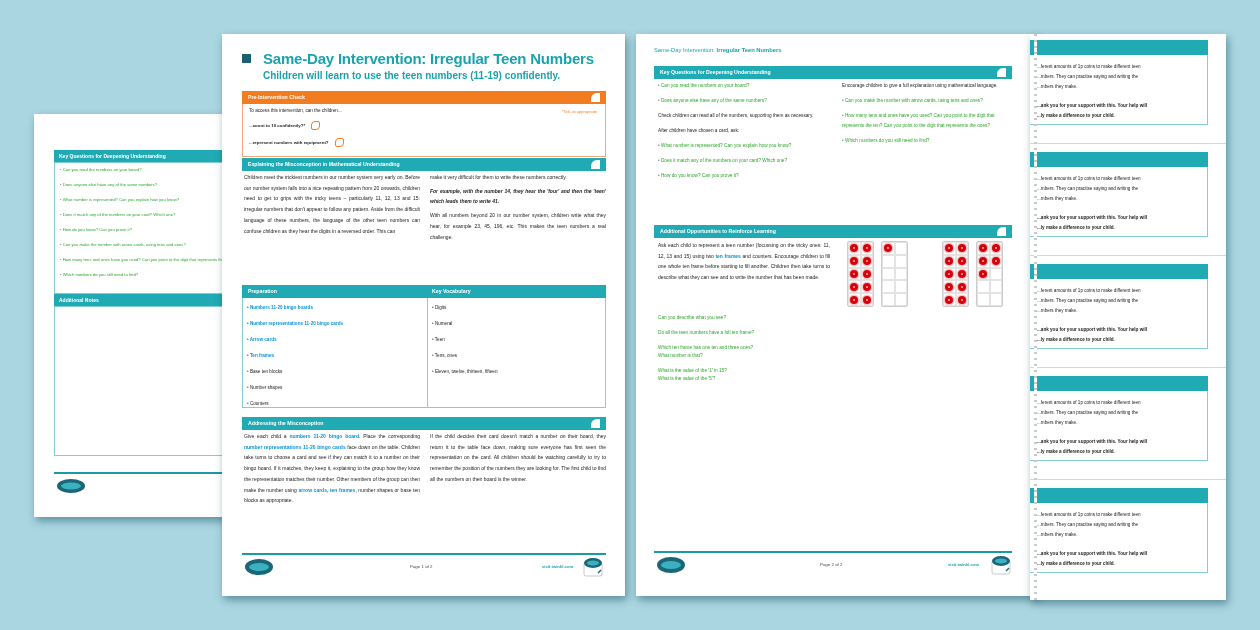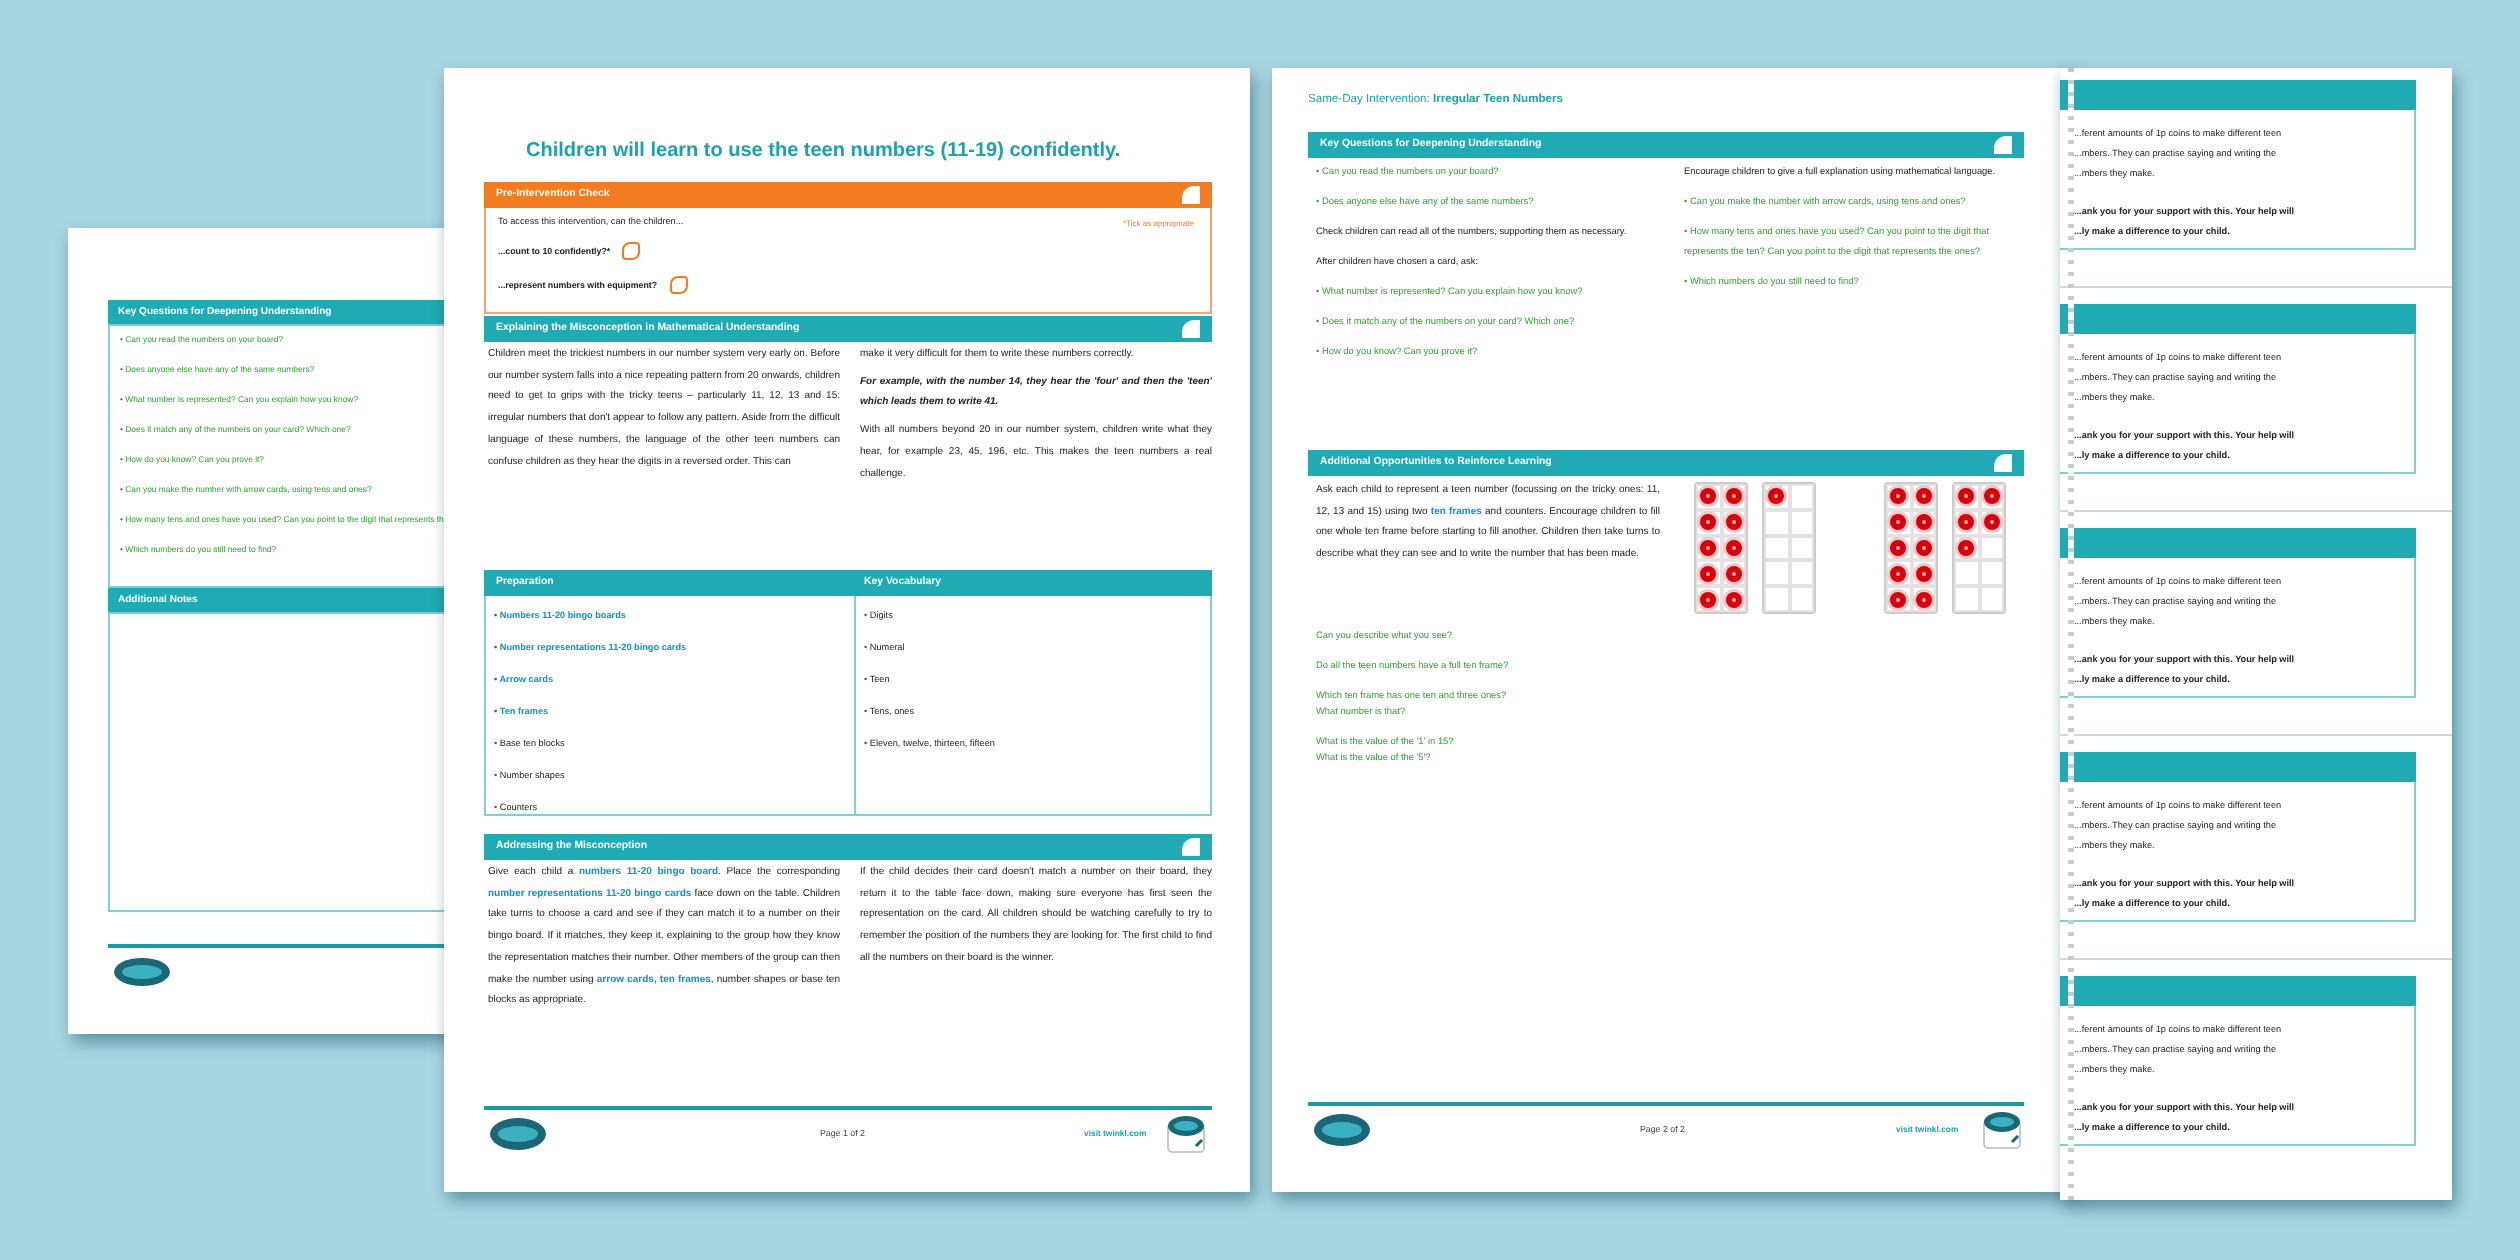--- a/index.html
+++ b/index.html
@@ -93,20 +93,24 @@
   <div class="an-header">Additional Notes</div>
   <div class="an-box"></div>
   <div class="footer-line"></div>
   <svg class="logo" width="30" height="16" viewBox="0 0 30 16">
     <ellipse cx="15" cy="8" rx="14" ry="7" fill="#1b6677"></ellipse>
       <ellipse cx="15" cy="8" rx="10" ry="3.5" fill="#3ab0c0"></ellipse>
   </svg>
 </div>
 
 <div class="page" id="page-1">
+  <div class="title-row">
+    <div class="title-sq"></div>
+    <div class="title">Same-Day Intervention: Irregular Teen Numbers</div>
+  </div>
   <div class="subtitle">Children will learn to use the teen numbers (11-19) confidently.</div>
 
   <div class="sec-header orange" style="left:20px; top:57px; width:364px;">
     <span>Pre-Intervention Check</span>
     <span class="corner"></span>
   </div>
   <div class="pic-box">
     <div>To access this intervention, can the children...</div>
     <div class="hint">*Tick as appropriate</div>
     <div class="row">

